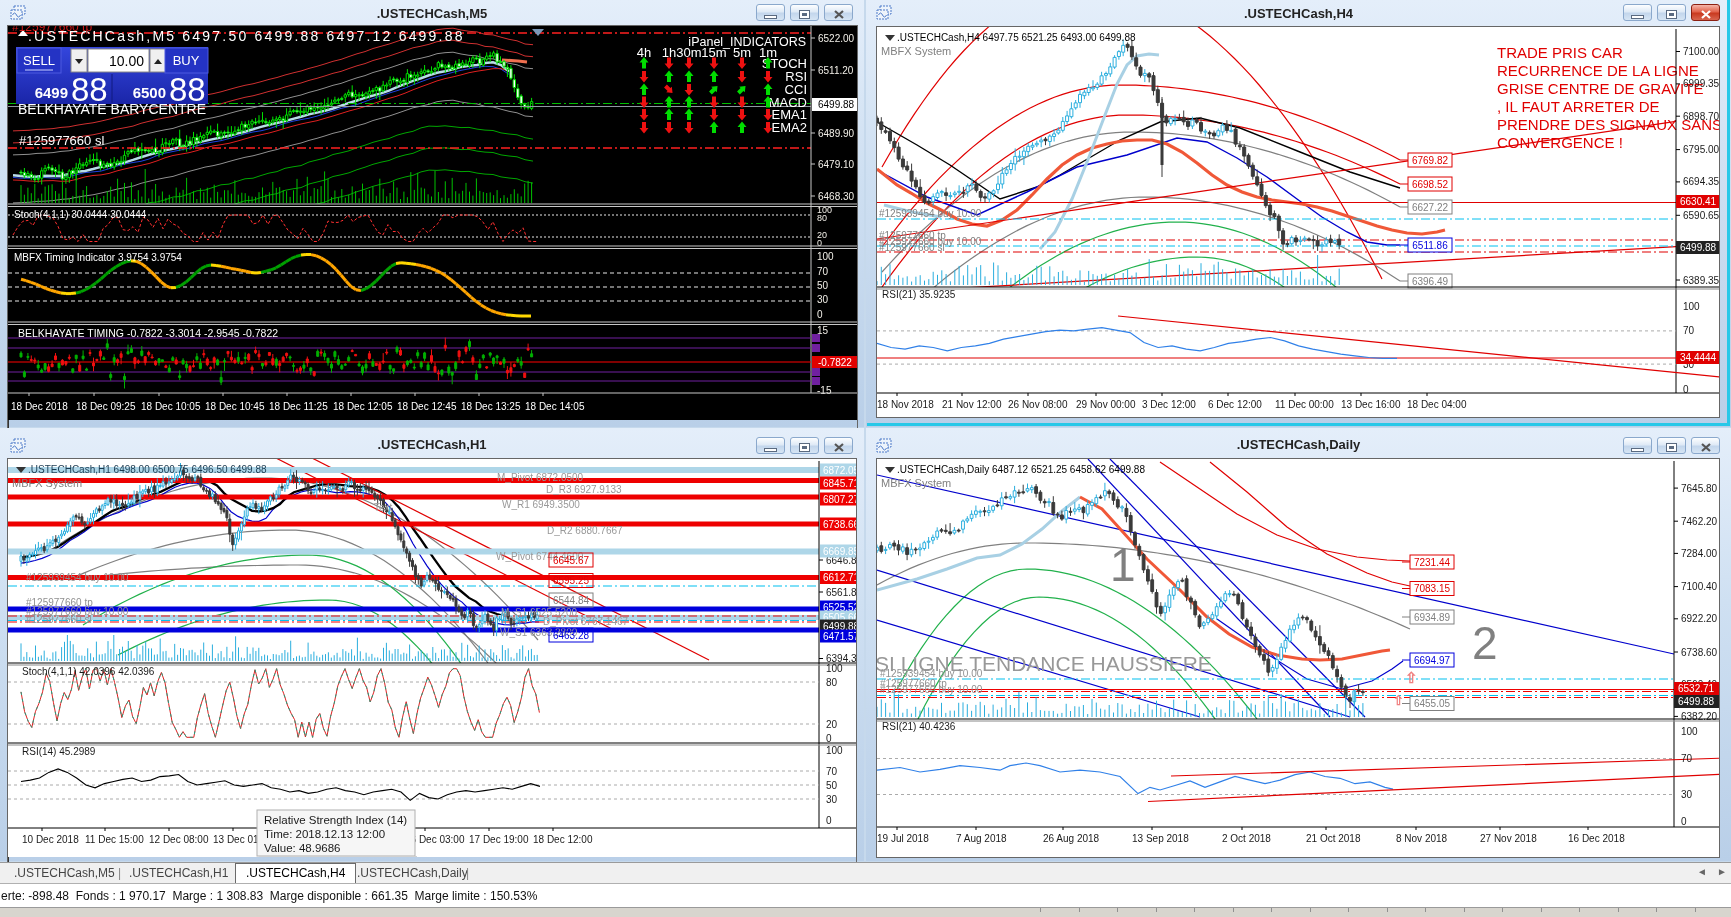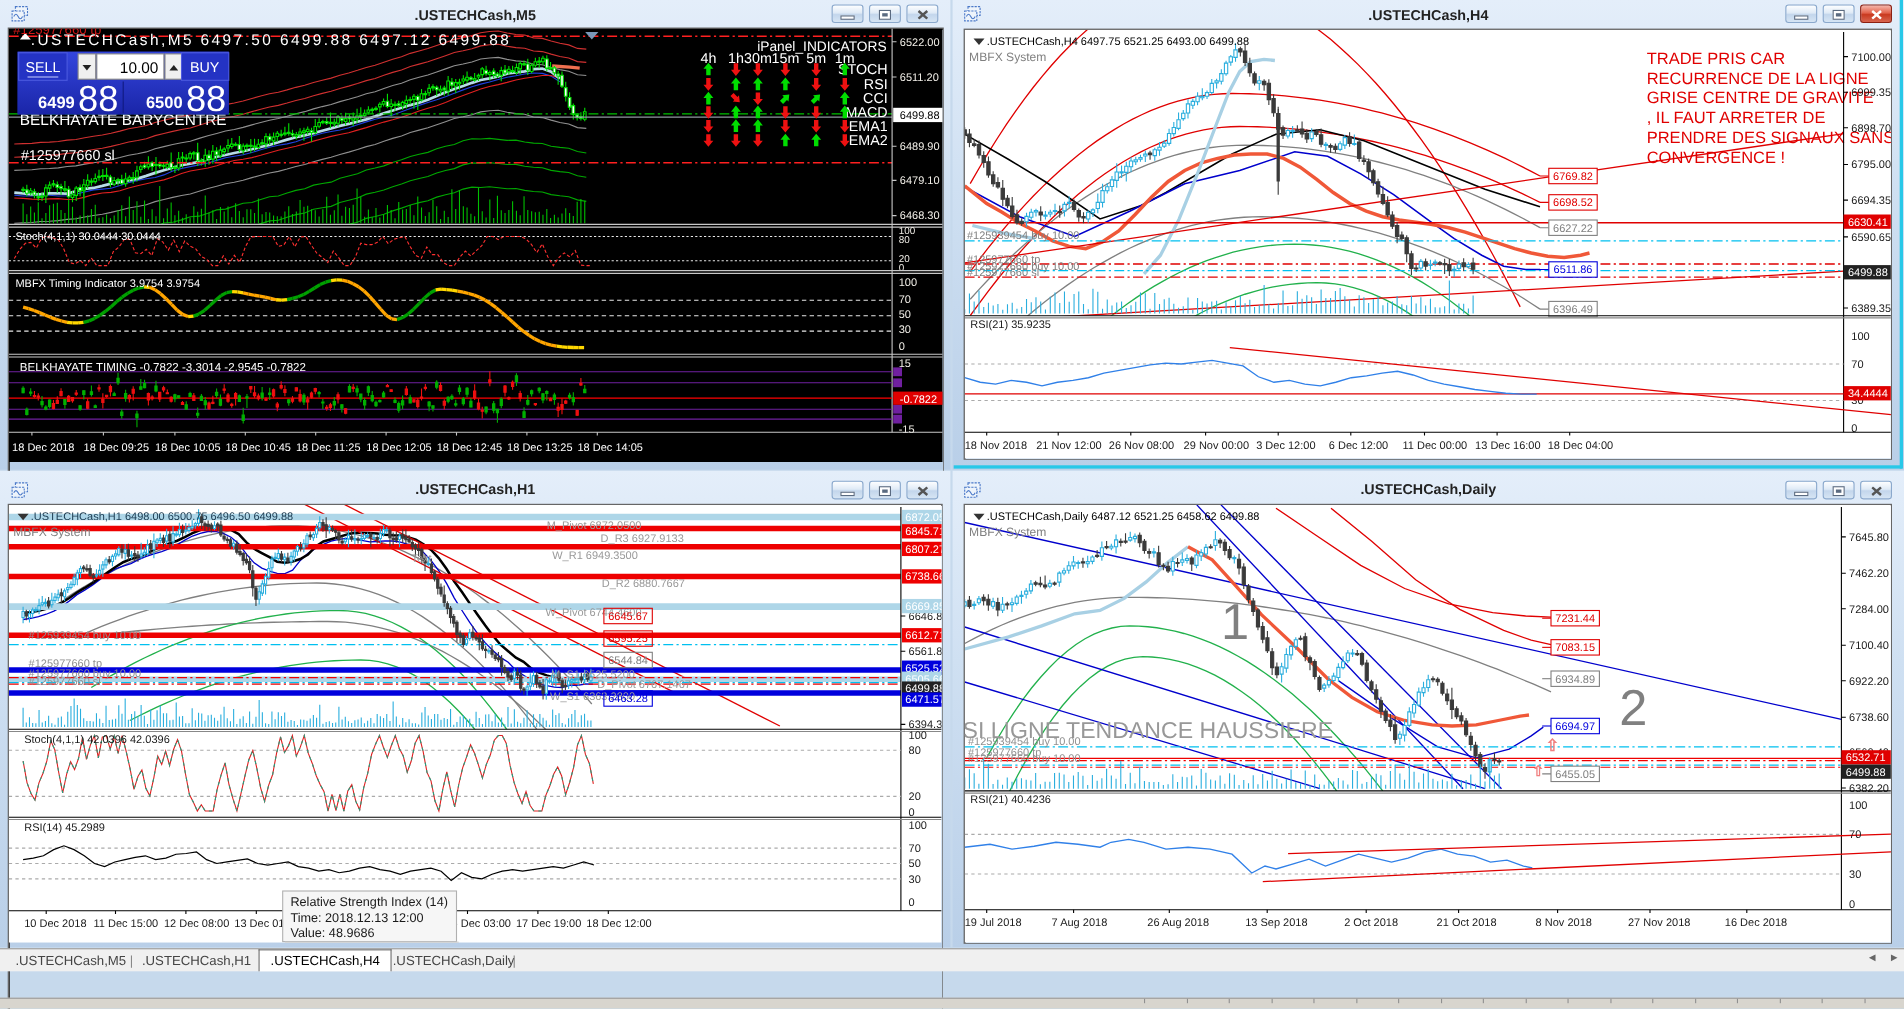--- a/index.html
+++ b/index.html
@@ -750,20 +750,23 @@
     <div id="tabs">
       <span class="tab" style="left:14px;">.USTECHCash,M5</span>
       <span class="tab" style="left:118px;color:#888;">|</span>
       <span class="tab" style="left:129px;">.USTECHCash,H1</span>
       <span class="tabactive" style="left:235px;">.USTECHCash,H4</span>
       <span class="tab" style="left:357px;">.USTECHCash,Daily</span>
       <span class="tab" style="left:466px;color:#888;">|</span>
       <span class="tab" style="left:1697px;color:#666;font-size:10px;">◄</span>
       <span class="tab" style="left:1717px;color:#666;font-size:10px;">►</span>
     </div>
+<div id="status">
+      <span style="position:absolute;left:1px;top:5px;">erte: -898.48&nbsp; Fonds : 1 970.17&nbsp; Marge : 1 308.83&nbsp; Marge disponible : 661.35&nbsp; Marge limite : 150.53%</span>
+    </div>
 <div id="taskbar">
       <span style="position:absolute;left:1040px;top:0;width:1px;height:4px;background:#909090;"></span>
       <span style="position:absolute;left:1078.5px;top:0;width:1px;height:4px;background:#909090;"></span>
       <span style="position:absolute;left:1117.0px;top:0;width:1px;height:4px;background:#909090;"></span>
       <span style="position:absolute;left:1155.5px;top:0;width:1px;height:4px;background:#909090;"></span>
       <span style="position:absolute;left:1194.0px;top:0;width:1px;height:4px;background:#909090;"></span>
       <span style="position:absolute;left:1232.5px;top:0;width:1px;height:4px;background:#909090;"></span>
       <span style="position:absolute;left:1271.0px;top:0;width:1px;height:4px;background:#909090;"></span>
       <span style="position:absolute;left:1309.5px;top:0;width:1px;height:4px;background:#909090;"></span>
       <span style="position:absolute;left:1348.0px;top:0;width:1px;height:4px;background:#909090;"></span>

